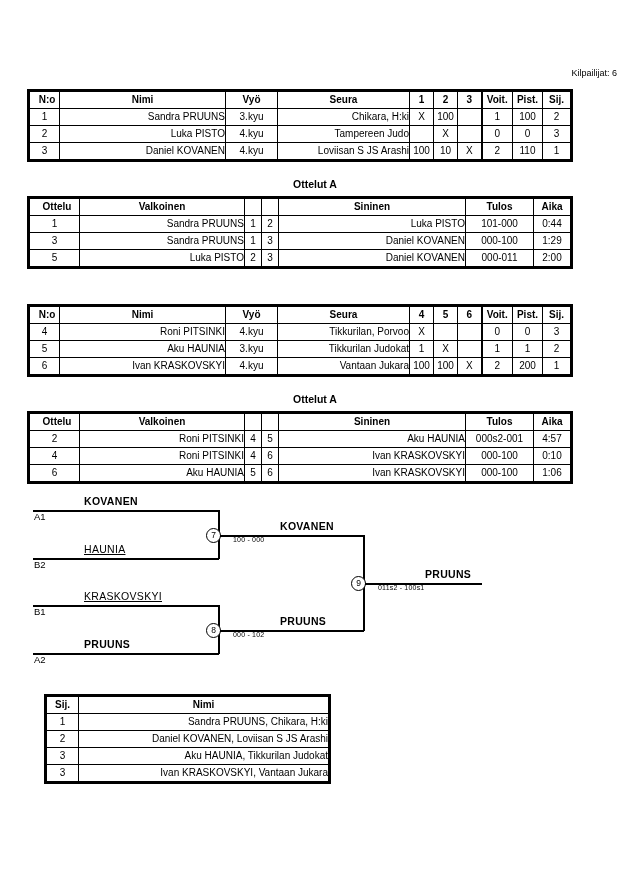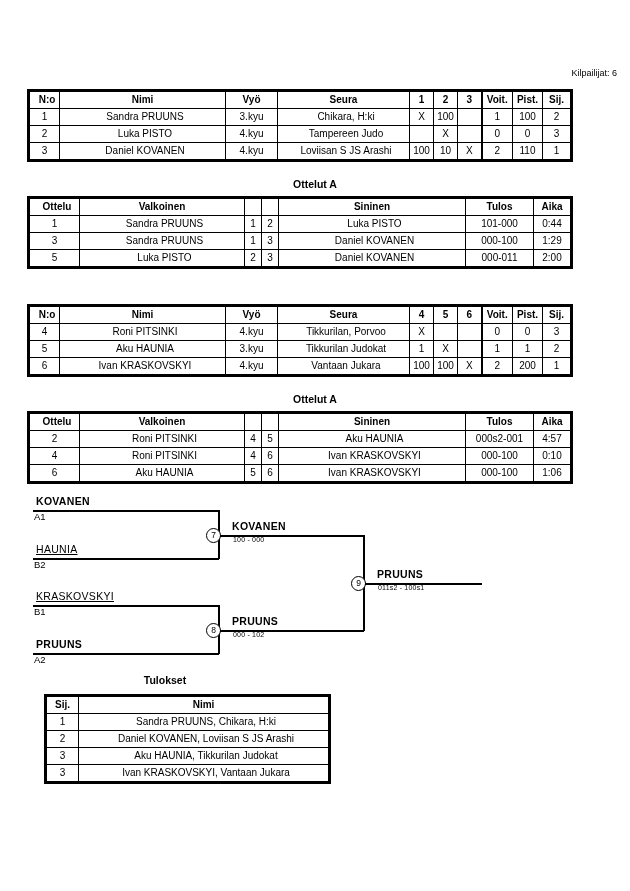--- a/index.html
+++ b/index.html
@@ -70,21 +70,21 @@
     font-weight: bold;
     text-align: center;
   }
   .outer-box {
     border: 2px solid #000;
     display: inline-block;
     background: #404040;
   }
 
   .c  { text-align: center; }
-  .l  { text-align: center; padding-left: 5px !important; }
+  .l  { text-align: right; padding-left: 5px !important; }
   .b  { font-weight: bold; }
 
   
   .thickleft { border-left: 2px solid #000 !important; }
 
   
   #pool-a-caption { position: absolute; top: 64px; left: 0; width: 630px; }
   #pool-a-box     { position: absolute; top: 89px; left: 27px; }
 
   #matches-a-caption { position: absolute; top: 178px; left: 0; width: 630px; }
@@ -112,20 +112,21 @@
     background: #000;
   }
   .bk-h { height: 1.5px; }
   .bk-v { width: 1.5px; }
   .bk-name {
     position: absolute;
     font-size: 10.5px;
     font-weight: bold;
     white-space: nowrap;
     letter-spacing: 0.3px;
+    margin-left: 48px;
   }
   .bk-name.reg { font-weight: normal; text-decoration: underline; }
   .bk-seed {
     position: absolute;
     font-size: 9.5px;
     white-space: nowrap;
   }
   .bk-score {
     position: absolute;
     font-size: 7px;
@@ -432,21 +433,20 @@
     <div class="bk-score" style="left:233px; top:136px;">000 - 102</div>
 
     <div class="bk-line bk-v" style="left:363px; top:40px; height:96px;"></div>
 
     <div class="bk-node" style="left:351px; top:81px;">9</div>
     <div class="bk-name" style="left:377px; top:73px;">PRUUNS</div>
     <div class="bk-line bk-h" style="left:365px; top:88px; width:117px;"></div>
     <div class="bk-score" style="left:378px; top:89px;">011s2 - 100s1</div>
   </div>
 
-  <div id="results-caption" class="caption">Tulokset</div>
   <div id="results-box" class="outer-box">
     <table class="grid">
       <colgroup>
           <col style="width:32px">
           <col style="width:250px">
         </colgroup>
       <thead>
         <tr>
           <th>Sij.</th>
           <th>Nimi</th>

